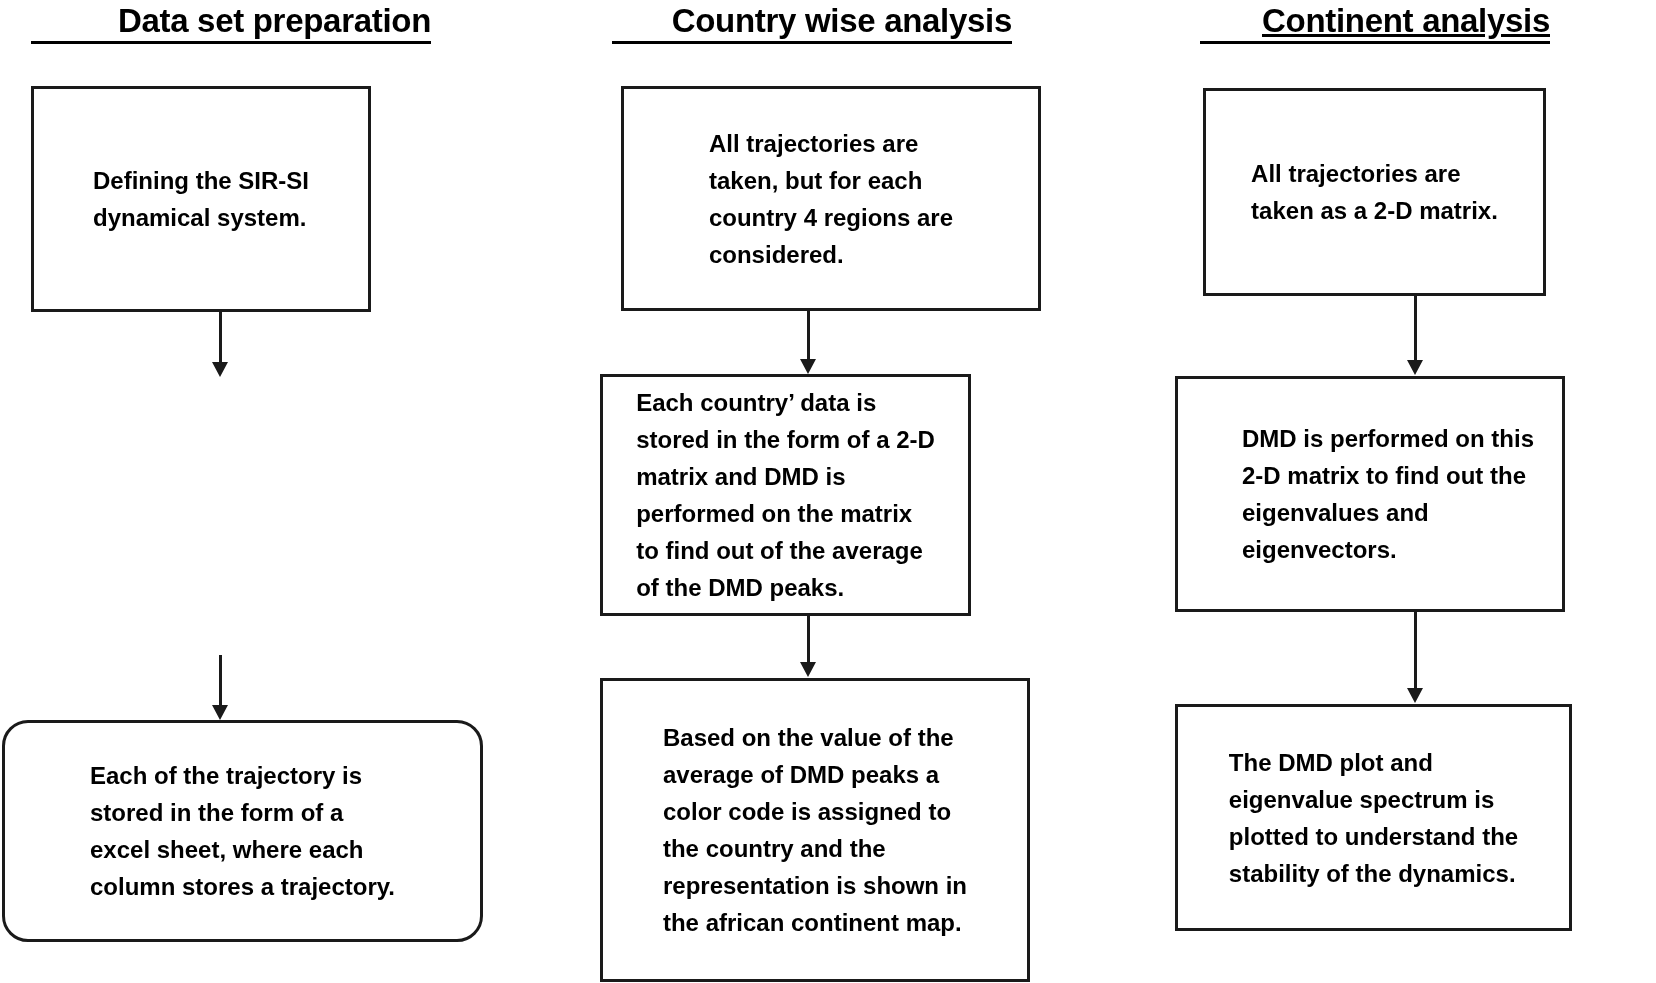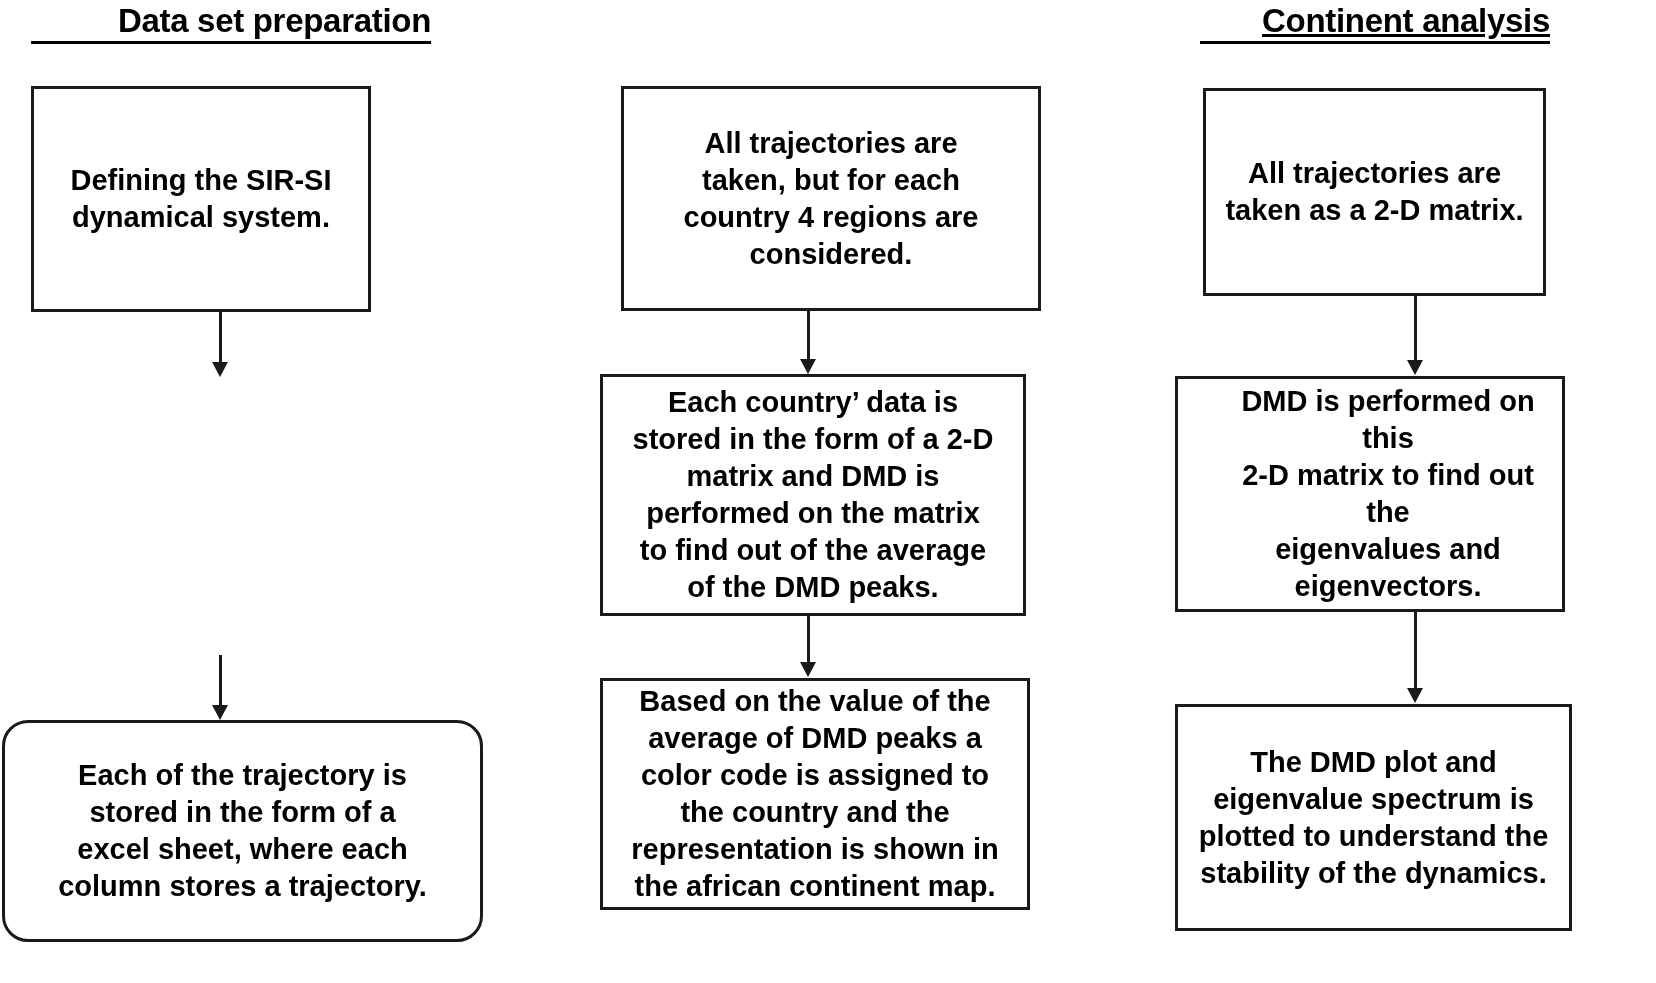--- a/index.html
+++ b/index.html
@@ -37,23 +37,22 @@
     position: absolute;
     box-sizing: border-box;
     border: 3px solid #1a1a1a;
     background: #ffffff;
     display: flex;
     align-items: center;
     justify-content: center;
   }
   .node-text {
     font-weight: bold;
-    font-size: 29px;
+    font-size: 24px;
     line-height: 37px;
-    text-align: center;
     color: #000;
     padding: 0 6px;
     white-space: pre-line;
   }
   .connector {
     position: absolute;
     width: 0;
     border-left: 3px solid #1a1a1a;
   }
   .arrowhead {
@@ -84,44 +83,45 @@
   <div class="connector" style="left:219px; top:655px; height:52px;"></div>
   <div class="arrowhead" style="left:212px; top:705px;"></div>
 
   <div class="node-box" style="left:2px; top:720px; width:481px; height:222px;border-radius:26px;">
     <div class="node-text">Each of the trajectory is
 stored in the form of a
 excel sheet, where each
 column stores a trajectory.</div>
   </div>
 
+  <div class="col-title" style="left:612px; top:2px; width:400px;">Country wise analysis</div>
 
   <div class="node-box" style="left:621px; top:86px; width:420px; height:225px;">
     <div class="node-text">All trajectories are
 taken, but for each
 country 4 regions are
 considered.</div>
   </div>
 
   <div class="connector" style="left:807px; top:311px; height:50px;"></div>
   <div class="arrowhead" style="left:800px; top:359px;"></div>
 
-  <div class="node-box" style="left:600px; top:374px; width:426px; height:242px;">
+  <div class="node-box" style="left:600px; top:374px; width:371px; height:242px;">
     <div class="node-text">Each country’ data is
 stored in the form of a 2-D
 matrix and DMD is
 performed on the matrix
 to find out of the average
 of the DMD peaks.</div>
   </div>
 
   <div class="connector" style="left:807px; top:616px; height:48px;"></div>
   <div class="arrowhead" style="left:800px; top:662px;"></div>
 
-  <div class="node-box" style="left:600px; top:678px; width:430px; height:232px;">
+  <div class="node-box" style="left:600px; top:678px; width:430px; height:304px;">
     <div class="node-text">Based on the value of the
 average of DMD peaks a
 color code is assigned to
 the country and the
 representation is shown in
 the african continent map.</div>
   </div>
 
   <div class="col-title" style="left:1200px; top:2px; width:350px;text-decoration:underline;">Continent analysis</div>
 

